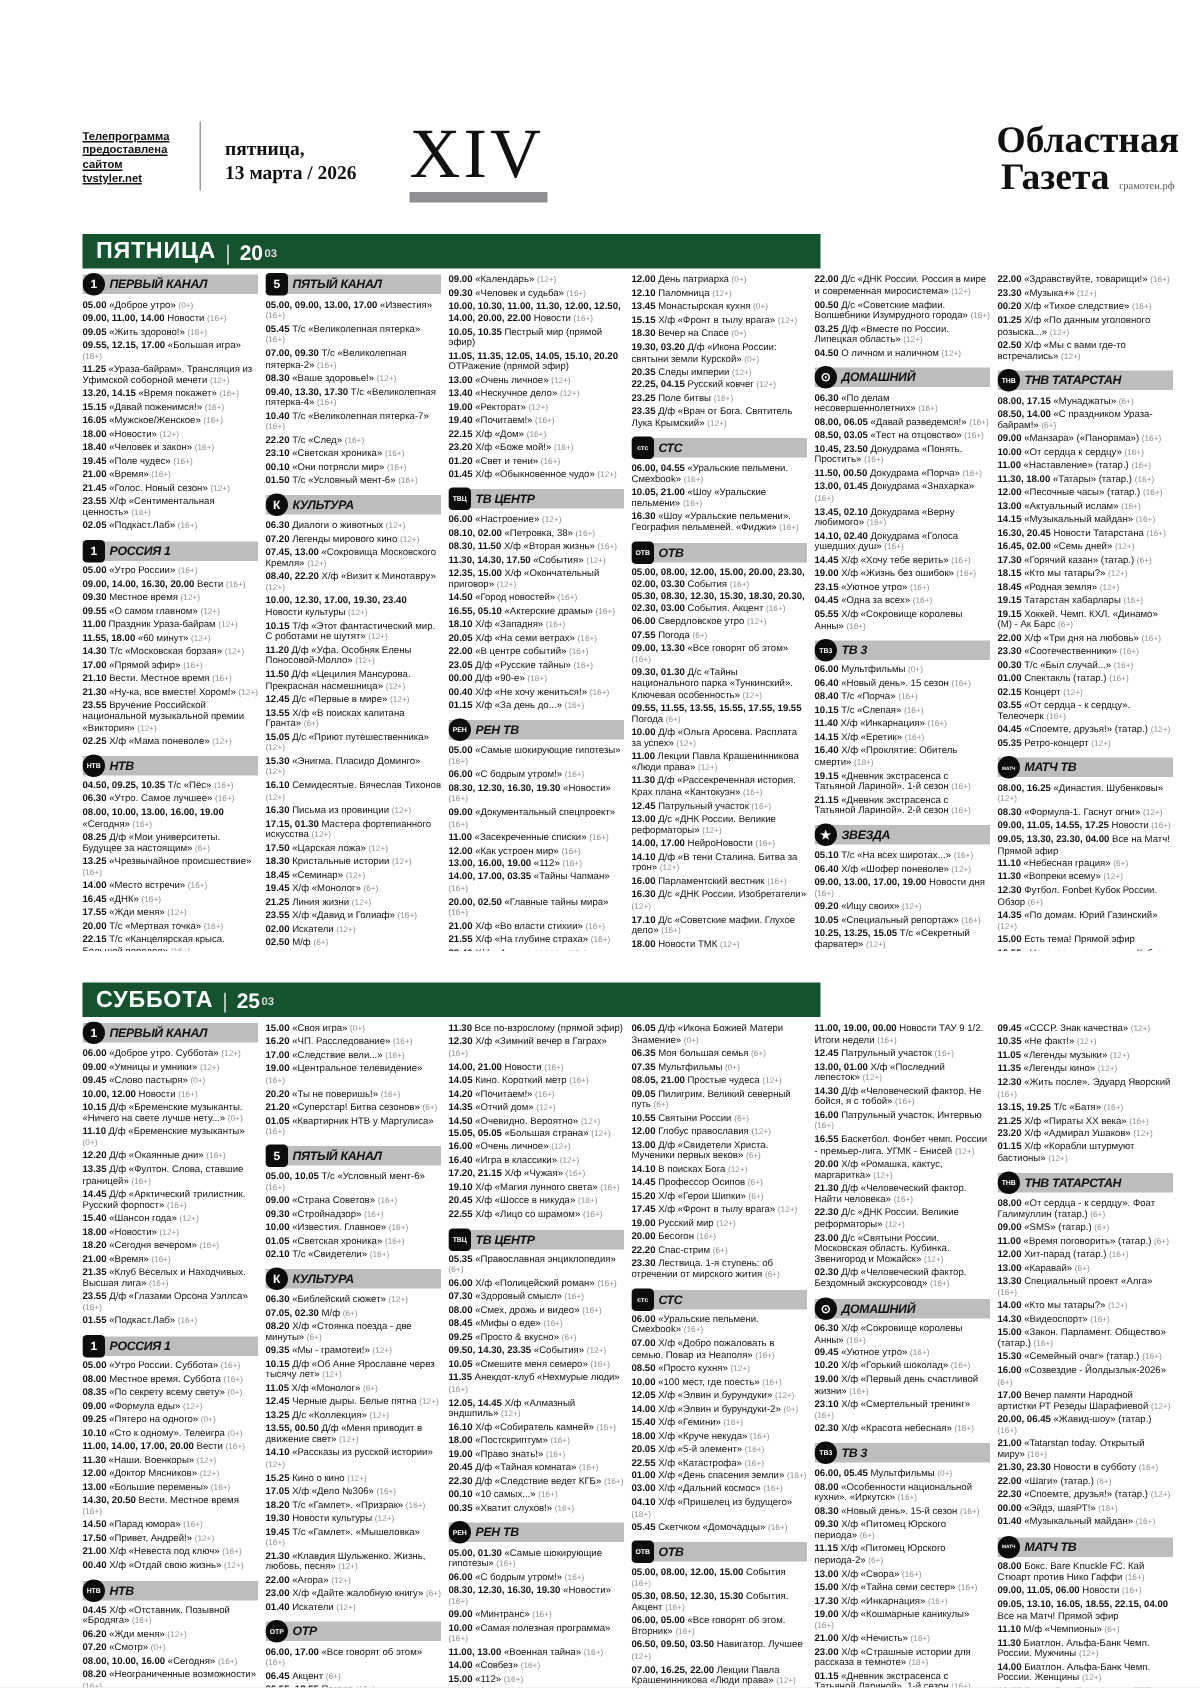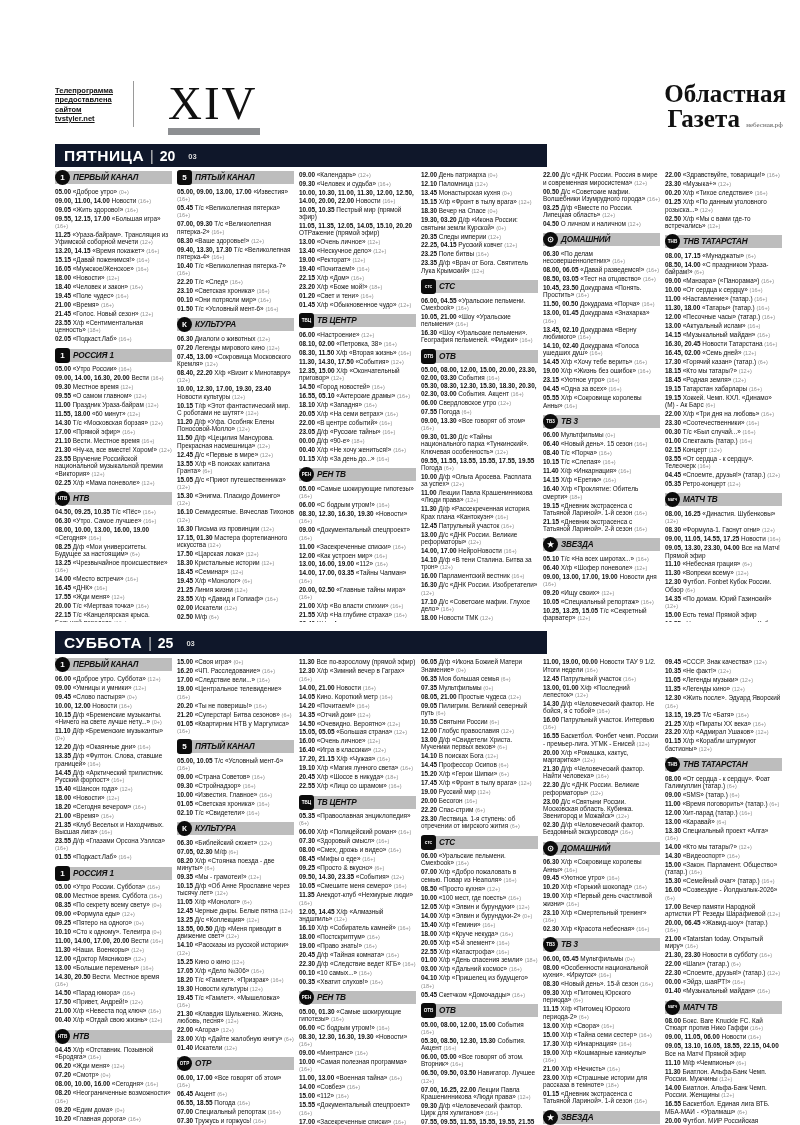--- a/index.html
+++ b/index.html
@@ -16,26 +16,26 @@
   .vdiv{width:1px;background:#9a9a9a;height:46px;margin:0 6px 8px;}
   .issue-date{font-size:13px;font-weight:700;line-height:1.25;padding-bottom:12px;width:95px;
               font-family:"Liberation Serif",serif;}
   .roman-wrap{margin-left:18px;padding-bottom:0;margin-top:44px;}
   .roman{font-family:"Liberation Serif",serif;font-size:47px;line-height:.9;letter-spacing:2px;}
   .roman-underline{height:7px;background:#8d8f92;margin-top:4px;width:92px;}
   .brand{margin-left:auto;text-align:center;font-family:"Liberation Serif",serif;
          font-weight:700;font-size:25px;line-height:1.0;padding-bottom:4px;}
   .brand .site{font-size:7px;font-weight:400;color:#555;letter-spacing:0;}
   
-  .day-bar{margin-top:9px;width:492px;height:23px;background:#0f172a;color:#fff;
+  .day-bar{margin-top:21px;width:492px;height:23px;background:#14532d;color:#fff;
            display:flex;align-items:center;padding-left:9px;box-sizing:border-box;}
   .day-name{font-size:15.5px;font-weight:700;letter-spacing:.5px;}
   .day-sep{margin:0 6px;font-weight:300;color:#cfcfcf;font-size:14px;}
   .day-num{font-size:14px;font-weight:700;}
-  .day-month{font-size:7.5px;font-weight:700;vertical-align:top;position:relative;top:1px;margin-left:1px;color:#d8d8d8;padding-left:12px;}
+  .day-month{font-size:7.5px;font-weight:700;vertical-align:top;position:relative;top:1px;margin-left:1px;color:#d8d8d8;}
   .cols{display:flex;gap:5px;margin-top:3px;overflow:hidden;}
   .cols.h-fri{height:452px;}
   .cols.h-sat{height:500px;}
   .col{flex:0 0 117px;width:117px;overflow:hidden;}
   
   .ch-head{position:relative;margin:6px 0 2.5px;background:#bdbdbd;height:13px;
            display:flex;align-items:center;padding-left:18px;box-sizing:border-box;}
   .blk:first-child .ch-head{margin-top:1px;}
   .ch-name{font-weight:700;font-size:8.2px;letter-spacing:-.2px;white-space:nowrap;font-style:italic;}
   .logo{position:absolute;left:0;top:-1px;width:15px;height:15px;background:#0c0c0c;color:#fff;
@@ -48,28 +48,32 @@
   .itm .r{color:#8d8d8d;font-size:5.5px;}
 </style>
 </head>
 <body>
 
 <div class="sheet">
   <div class="inner">
     <div class="masthead">
       <div class="provider">Телепрограмма предоставлена сайтом tvstyler.net</div>
       <div class="vdiv"></div>
+      <div class="issue-date">
+        <div>пятница,</div>
+        <div>13 марта / 2026</div>
+      </div>
       <div class="roman-wrap">
         <div class="roman">XIV</div>
         <div class="roman-underline"></div>
       </div>
       <div class="brand">
         <div>Областная</div>
         <div><span>Газета</span>
-          <span class="site">небесная.рф</span></div>
+          <span class="site">грамотеи.рф</span></div>
       </div>
     </div>
     <div id="days">
         <div class="day-bar">
           <span class="day-name">ПЯТНИЦА</span>
           <span class="day-sep">|</span>
           <span class="day-num">20</span>
           <span class="day-month">03</span>
         </div>
         <div class="cols h-fri">

